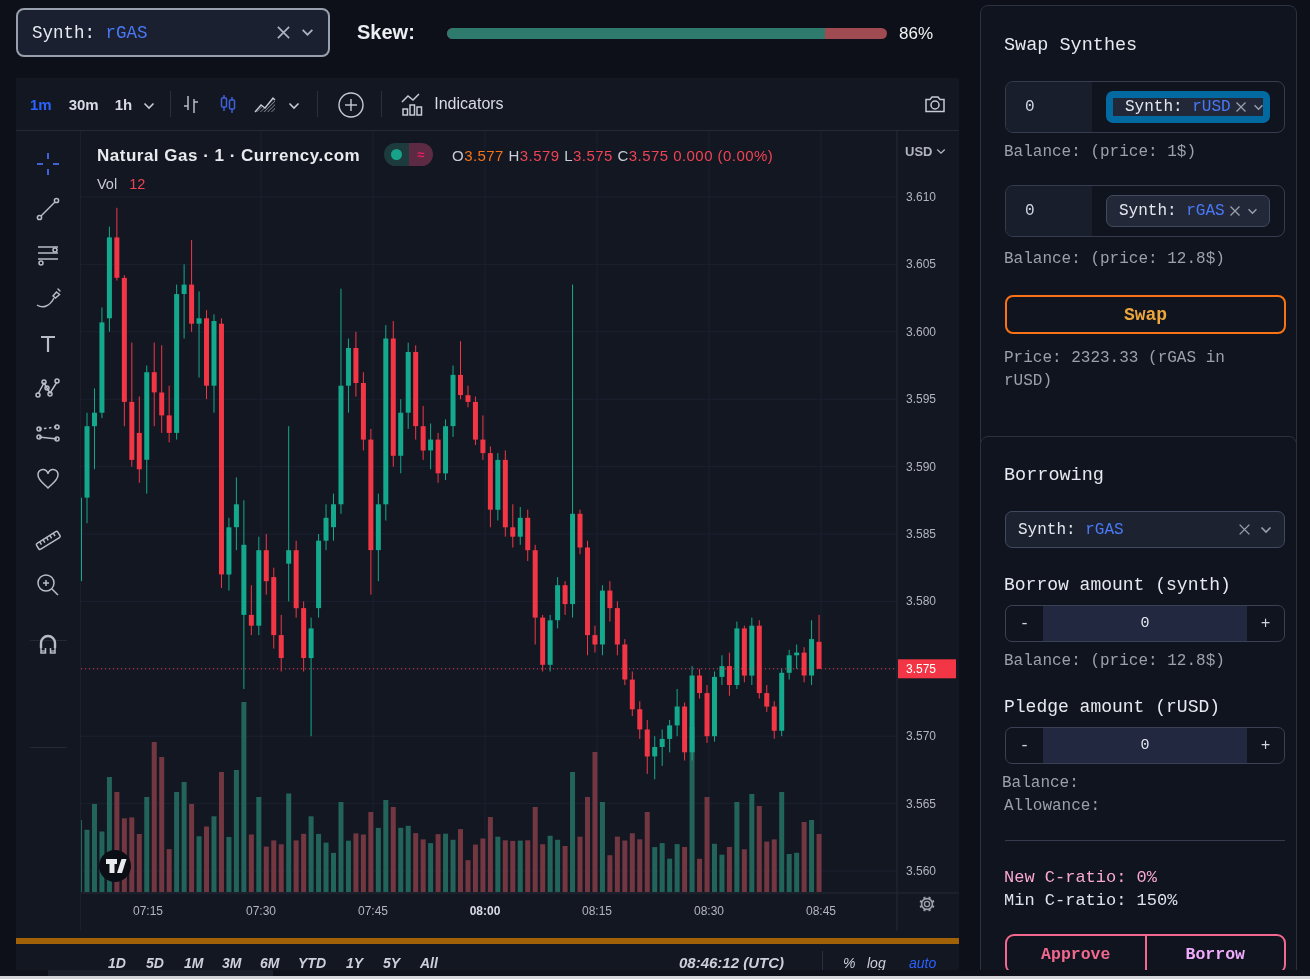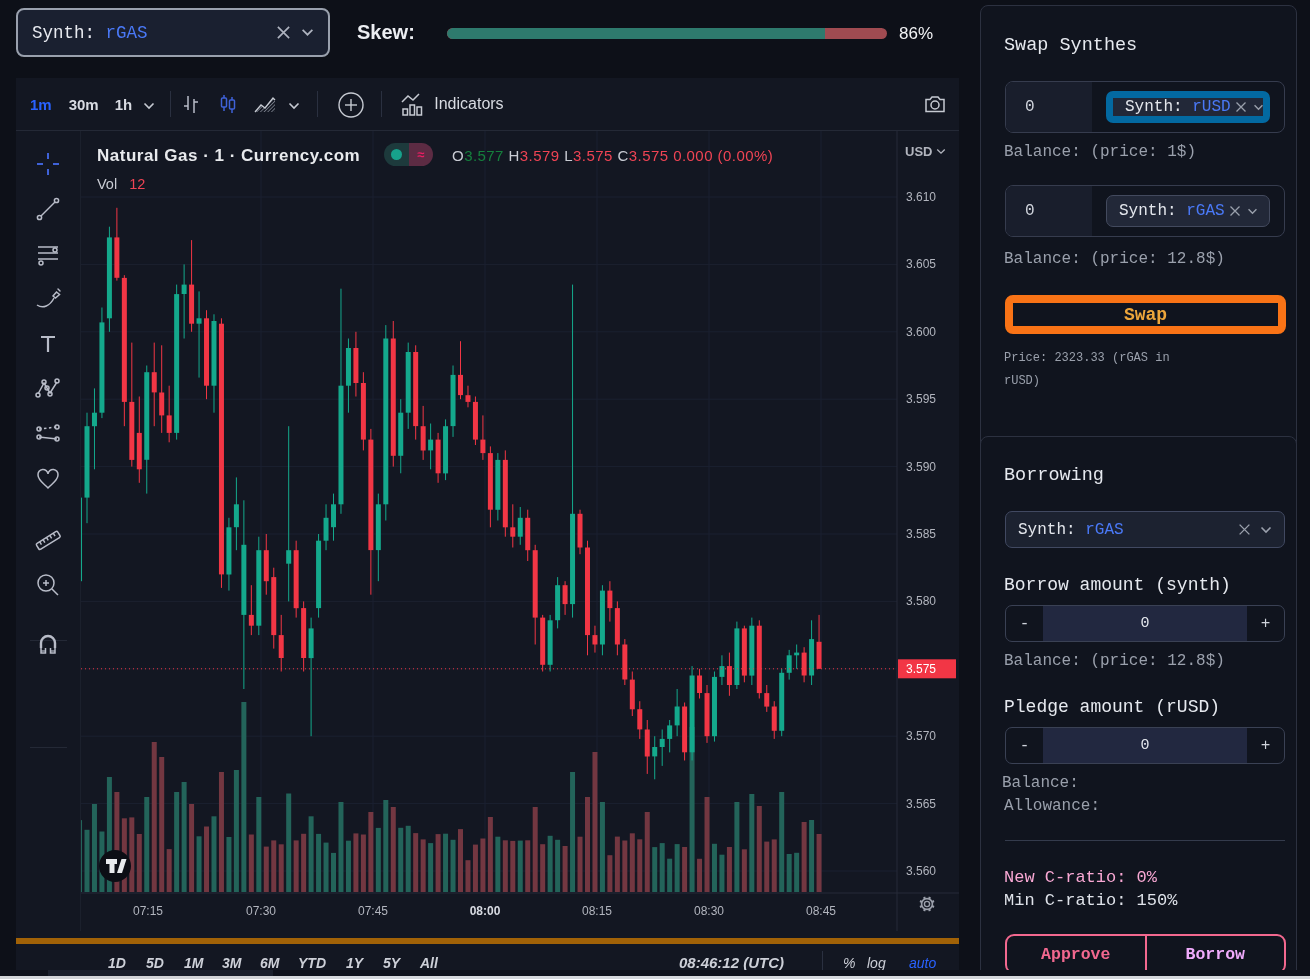--- a/index.html
+++ b/index.html
@@ -534,21 +534,21 @@
     </g>
 </svg>
 
 <div class="abs" style="left:97px;top:146px;font-size:17px;letter-spacing:.5px;font-weight:bold;color:#e8eaed">Natural Gas&nbsp;·&nbsp;1&nbsp;·&nbsp;Currency.com</div>
 <div class="abs" style="left:384px;top:143px;width:49px;height:23px;border-radius:12px;overflow:hidden;display:flex">
   <div style="width:50%;background:#1d3a3c;display:flex;align-items:center;justify-content:center">
       <div style="width:11px;height:11px;border-radius:50%;background:#17a28c"></div>
     </div>
   <div style="width:50%;background:#5c2b43;display:flex;align-items:center;justify-content:center;color:#e91e63;font-size:13px;font-weight:bold">≈</div>
 </div>
-<div class="abs" style="left:452px;top:147px;font-size:15px;letter-spacing:.45px;color:#c9ccd4">O<span style="color:#15803d">3.577</span> H<span style="color:#ef4454">3.579</span> L<span style="color:#ef4454">3.575</span> C<span style="color:#ef4454">3.575</span> <span style="color:#ef4454">0.000 (0.00%)</span></div>
+<div class="abs" style="left:452px;top:147px;font-size:15px;letter-spacing:.45px;color:#c9ccd4">O<span style="color:#f97316">3.577</span> H<span style="color:#ef4454">3.579</span> L<span style="color:#ef4454">3.575</span> C<span style="color:#ef4454">3.575</span> <span style="color:#ef4454">0.000 (0.00%)</span></div>
 <div class="abs" style="left:97px;top:176px;font-size:14.5px;color:#c9ccd4">Vol&nbsp;&nbsp;&nbsp;<span style="color:#ef4454">12</span></div>
 <div class="abs" style="left:905px;top:144px;font-size:13px;font-weight:bold;color:#b2b5be;display:flex;align-items:center;gap:4px">USD <svg width="10" height="7" viewBox="0 0 12 8">
       <path d="M1.5 1.5 L6 6 L10.5 1.5" stroke="#b2b5be" stroke-width="1.6" fill="none"></path>
     </svg></div>
 
 <div id="bottombar">
   <span style="position:absolute;left:92px">1D</span>
     <span style="position:absolute;left:130px">5D</span>
   <span style="position:absolute;left:168px">1M</span>
     <span style="position:absolute;left:206px">3M</span>
@@ -595,22 +595,22 @@
             <path d="M1.5 1.5 L10.5 10.5 M10.5 1.5 L1.5 10.5" stroke="#9aa0ac" stroke-width="1.3" fill="none"></path>
           </svg>
           <svg width="11" height="7" viewBox="0 0 12 8">
             <path d="M1.5 1.5 L6 6 L10.5 1.5" stroke="#9aa0ac" stroke-width="1.6" fill="none"></path>
           </svg>
         </span>
     </div>
   </div>
   <div class="mono gray" style="position:absolute;left:23px;top:244px;font-size:16px">Balance: (price: 12.8$)</div>
 
-  <div style="position:absolute;left:24px;top:289px;width:281px;height:39px;border:8px solid #f97316;border-radius:8px;display:flex;align-items:center;justify-content:center;font-size:18px;font-weight:bold;color:#eda63b;font-family:'Liberation Mono', monospace">Swap</div>
-  <div class="mono gray" style="position:absolute;left:23px;top:341px;font-size:12px;line-height:23px">Price: 2323.33 (rGAS in<br>rUSD)</div>
+  <div style="position:absolute;left:24px;top:289px;width:281px;height:39px;border:2px solid #f97316;border-radius:8px;display:flex;align-items:center;justify-content:center;font-size:18px;font-weight:bold;color:#eda63b;font-family:'Liberation Mono', monospace">Swap</div>
+  <div class="mono gray" style="position:absolute;left:23px;top:341px;font-size:16px;line-height:23px">Price: 2323.33 (rGAS in<br>rUSD)</div>
 </div>
 
 <div class="card" style="top:436px;height:560px">
   <div class="mono" style="position:absolute;left:23px;top:28px;font-size:18.5px">Borrowing</div>
 
   <div style="position:absolute;left:24px;top:74px;width:280px;height:37px;background:#1c2230;border:1px solid #414961;border-radius:7px;display:flex;align-items:center;padding:0 12px">
     <span class="mono" style="font-size:16px;color:#e4e7ed">Synth:&nbsp;<span style="color:#4a79f7">rGAS</span></span>
     <span style="margin-left:auto;display:flex;align-items:center;gap:9px">
         <svg width="13" height="13" viewBox="0 0 12 12">
           <path d="M1.5 1.5 L10.5 10.5 M10.5 1.5 L1.5 10.5" stroke="#9aa0ac" stroke-width="1.3" fill="none"></path>

